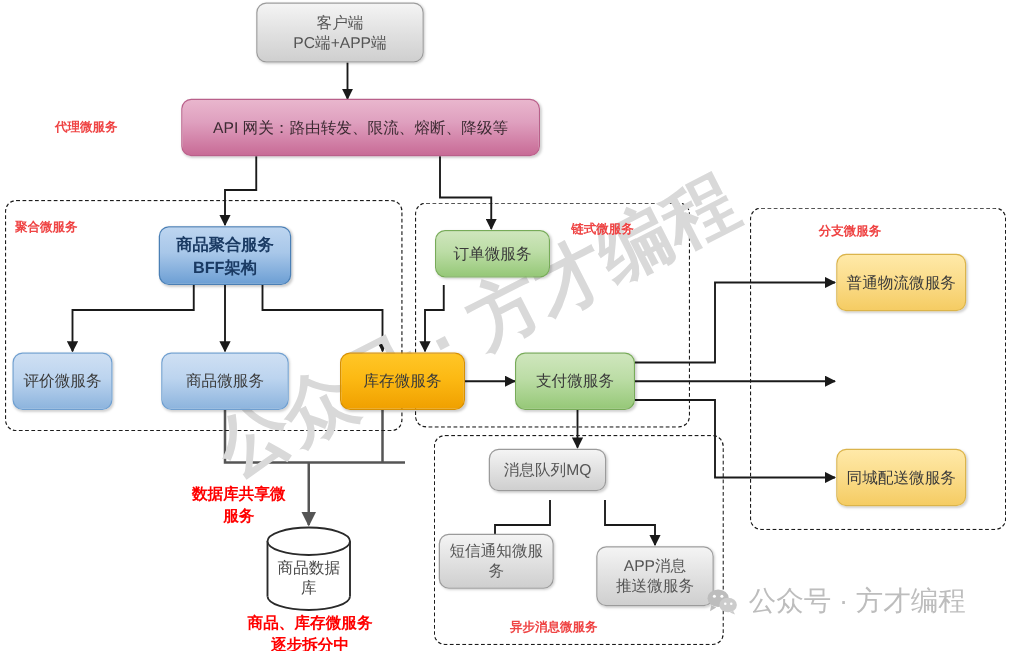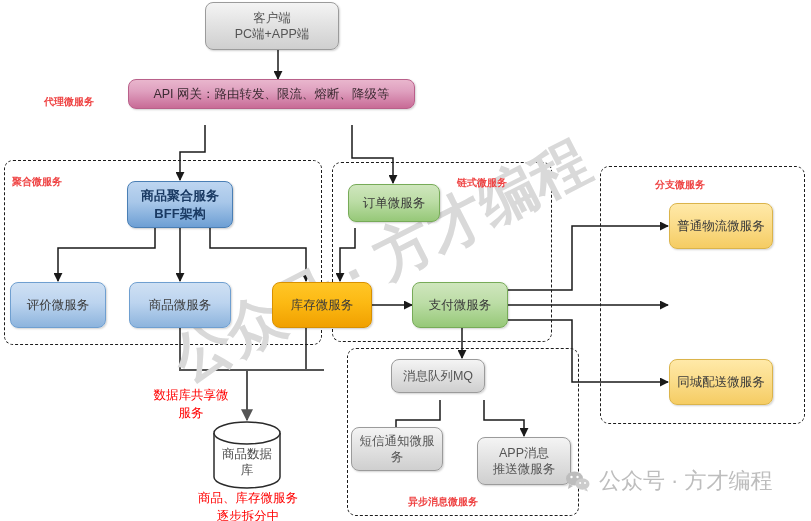--- a/index.html
+++ b/index.html
@@ -98,21 +98,21 @@
     position: absolute;
     color: #ef4444;
     font-weight: bold;
     font-size: 10px;
     z-index: 6;
     white-space: nowrap;
   }
   .red-note {
     position: absolute;
     color: #ff0000;
-    font-weight: normal;
+    font-weight: bold;
     font-size: 12.5px;
     line-height: 1.45;
     text-align: center;
     z-index: 6;
     white-space: pre-line;
   }
   .db {
     position: absolute;
     z-index: 4;
   }
@@ -210,26 +210,26 @@
 
       <path d="M 180 328 L 180 370 L 324 370"></path>
       <path d="M 306 328 L 306 370"></path>
       <path d="M 247 370 L 247 420" marker-end="url(#arrowgray)"></path>
     </g>
   </svg>
 
   <div class="node gray" style="left:205px; top:2px; width:134px; height:48px;">客户端
 PC端+APP端</div>
 
-  <div class="node pink" style="left:128px; top:79px; width:287px; height:30px;text-align:right;">API 网关：路由转发、限流、熔断、降级等</div>
+  <div class="node pink" style="left:145px; top:79px; width:287px; height:46px;text-align:right;">API 网关：路由转发、限流、熔断、降级等</div>
 
   <div class="node blue-strong" style="left:127px; top:181px; width:106px; height:47px;">商品聚合服务
 BFF架构</div>
 
-  <div class="node blue" style="left:10px; top:282px; width:96px; height:46px;">评价微服务</div>
+  <div class="node blue" style="left:10px; top:282px; width:80px; height:46px;">评价微服务</div>
 
   <div class="node orange" style="left:272px; top:282px; width:100px; height:46px;">库存微服务</div>
 
   <div class="node blue" style="left:129px; top:282px; width:102px; height:46px;">商品微服务</div>
 
   <div class="node green" style="left:348px; top:184px; width:92px; height:38px;">订单微服务</div>
 
   <div class="node green" style="left:412px; top:282px; width:96px; height:46px;">支付微服务</div>
 
   <div class="node gray" style="left:391px; top:359px; width:94px; height:34px;">消息队列MQ</div>

